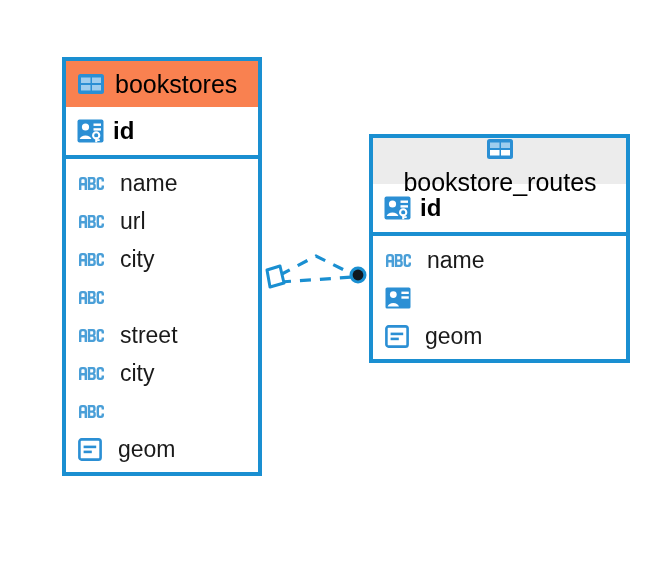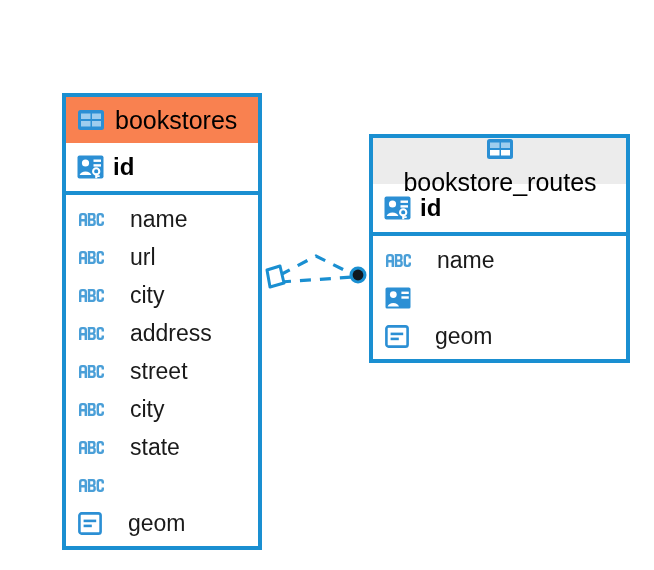--- a/index.html
+++ b/index.html
@@ -64,21 +64,21 @@
   }
 
   .field-list {
     padding: 5px 0 4px 0;
   }
   .field-row {
     display: flex;
     align-items: center;
     height: 38px;
     padding: 0 10px 0 12px;
-    gap: 26px;
+    gap: 16px;
     box-sizing: border-box;
   }
   .field-row .field-label {
     font-size: 23px;
     color: #1a1a1a;
     line-height: 1;
     white-space: nowrap;
   }
 
   
@@ -118,21 +118,21 @@
     <path d="M 22 34 L 96 29" fill="none" stroke="#1a8fd1" stroke-width="3.2" stroke-dasharray="11 9" stroke-linecap="butt"></path>
 
     <path d="M 9 22 L 22 18 L 26 35 L 12 39 Z" fill="#ffffff" stroke="#1a8fd1" stroke-width="3" stroke-linejoin="round"></path>
 
     <g>
       <circle cx="100" cy="27" r="8.5" fill="#1a8fd1"></circle>
       <circle cx="100" cy="27" r="5.4" fill="#101820"></circle>
     </g>
   </svg>
 
-  <div class="entity" style="left:62px; top:57px; width:200px;margin-top:36px;">
+  <div class="entity" style="left:62px; top:57px; width:200px;">
 
     <div class="entity-header accent-orange">
       <span class="icon icon-table">
         <svg viewBox="0 0 28 22">
           <rect x="1" y="1" width="26" height="20" rx="2.5" fill="#2b8fd4"></rect>
           <rect x="4" y="4.5" width="9.5" height="5.5" fill="#9ecdee"></rect>
           <rect x="15" y="4.5" width="9" height="5.5" fill="#9ecdee"></rect>
           <rect x="4" y="12" width="9.5" height="5.5" fill="#9ecdee"></rect>
           <rect x="15" y="12" width="9" height="5.5" fill="#9ecdee"></rect>
         </svg>
@@ -188,51 +188,40 @@
         <span class="field-label">city</span>
       </div>
       <div class="field-row">
         <span class="icon icon-abc">
           <svg viewBox="0 0 26 15">
             <path d="M1 14 V4 Q1 1 4 1 H6 Q9 1 9 4 V14 H6.6 V9.4 H3.4 V14 Z M3.4 7.1 H6.6 V4.3 Q6.6 3.3 5.6 3.3 H4.4 Q3.4 3.3 3.4 4.3 Z" fill="#4a9fd8"></path>
             <path d="M9.8 14 V1 H15.2 Q17.6 1 17.6 3.4 V5.6 Q17.6 7 16.4 7.5 Q17.8 8 17.8 9.4 V11.6 Q17.8 14 15.4 14 Z M12.2 6.4 H14.4 Q15.2 6.4 15.2 5.6 V4.2 Q15.2 3.3 14.4 3.3 H12.2 Z M12.2 11.7 H14.6 Q15.4 11.7 15.4 10.9 V9.5 Q15.4 8.7 14.6 8.7 H12.2 Z" fill="#4a9fd8"></path>
             <path d="M18.6 11 V4 Q18.6 1 21.6 1 H23 Q26 1 26 4 V5.4 H23.6 V4.3 Q23.6 3.3 22.6 3.3 H22 Q21 3.3 21 4.3 V10.7 Q21 11.7 22 11.7 H22.6 Q23.6 11.7 23.6 10.7 V9.6 H26 V11 Q26 14 23 14 H21.6 Q18.6 14 18.6 11 Z" fill="#4a9fd8"></path>
           </svg>
         </span>
-        <span class="field-label">address</span>
       </div>
       <div class="field-row">
         <span class="icon icon-abc">
           <svg viewBox="0 0 26 15">
             <path d="M1 14 V4 Q1 1 4 1 H6 Q9 1 9 4 V14 H6.6 V9.4 H3.4 V14 Z M3.4 7.1 H6.6 V4.3 Q6.6 3.3 5.6 3.3 H4.4 Q3.4 3.3 3.4 4.3 Z" fill="#4a9fd8"></path>
             <path d="M9.8 14 V1 H15.2 Q17.6 1 17.6 3.4 V5.6 Q17.6 7 16.4 7.5 Q17.8 8 17.8 9.4 V11.6 Q17.8 14 15.4 14 Z M12.2 6.4 H14.4 Q15.2 6.4 15.2 5.6 V4.2 Q15.2 3.3 14.4 3.3 H12.2 Z M12.2 11.7 H14.6 Q15.4 11.7 15.4 10.9 V9.5 Q15.4 8.7 14.6 8.7 H12.2 Z" fill="#4a9fd8"></path>
             <path d="M18.6 11 V4 Q18.6 1 21.6 1 H23 Q26 1 26 4 V5.4 H23.6 V4.3 Q23.6 3.3 22.6 3.3 H22 Q21 3.3 21 4.3 V10.7 Q21 11.7 22 11.7 H22.6 Q23.6 11.7 23.6 10.7 V9.6 H26 V11 Q26 14 23 14 H21.6 Q18.6 14 18.6 11 Z" fill="#4a9fd8"></path>
           </svg>
         </span>
         <span class="field-label">street</span>
       </div>
       <div class="field-row">
         <span class="icon icon-abc">
           <svg viewBox="0 0 26 15">
             <path d="M1 14 V4 Q1 1 4 1 H6 Q9 1 9 4 V14 H6.6 V9.4 H3.4 V14 Z M3.4 7.1 H6.6 V4.3 Q6.6 3.3 5.6 3.3 H4.4 Q3.4 3.3 3.4 4.3 Z" fill="#4a9fd8"></path>
             <path d="M9.8 14 V1 H15.2 Q17.6 1 17.6 3.4 V5.6 Q17.6 7 16.4 7.5 Q17.8 8 17.8 9.4 V11.6 Q17.8 14 15.4 14 Z M12.2 6.4 H14.4 Q15.2 6.4 15.2 5.6 V4.2 Q15.2 3.3 14.4 3.3 H12.2 Z M12.2 11.7 H14.6 Q15.4 11.7 15.4 10.9 V9.5 Q15.4 8.7 14.6 8.7 H12.2 Z" fill="#4a9fd8"></path>
             <path d="M18.6 11 V4 Q18.6 1 21.6 1 H23 Q26 1 26 4 V5.4 H23.6 V4.3 Q23.6 3.3 22.6 3.3 H22 Q21 3.3 21 4.3 V10.7 Q21 11.7 22 11.7 H22.6 Q23.6 11.7 23.6 10.7 V9.6 H26 V11 Q26 14 23 14 H21.6 Q18.6 14 18.6 11 Z" fill="#4a9fd8"></path>
           </svg>
         </span>
         <span class="field-label">city</span>
-      </div>
-      <div class="field-row">
-        <span class="icon icon-abc">
-          <svg viewBox="0 0 26 15">
-            <path d="M1 14 V4 Q1 1 4 1 H6 Q9 1 9 4 V14 H6.6 V9.4 H3.4 V14 Z M3.4 7.1 H6.6 V4.3 Q6.6 3.3 5.6 3.3 H4.4 Q3.4 3.3 3.4 4.3 Z" fill="#4a9fd8"></path>
-            <path d="M9.8 14 V1 H15.2 Q17.6 1 17.6 3.4 V5.6 Q17.6 7 16.4 7.5 Q17.8 8 17.8 9.4 V11.6 Q17.8 14 15.4 14 Z M12.2 6.4 H14.4 Q15.2 6.4 15.2 5.6 V4.2 Q15.2 3.3 14.4 3.3 H12.2 Z M12.2 11.7 H14.6 Q15.4 11.7 15.4 10.9 V9.5 Q15.4 8.7 14.6 8.7 H12.2 Z" fill="#4a9fd8"></path>
-            <path d="M18.6 11 V4 Q18.6 1 21.6 1 H23 Q26 1 26 4 V5.4 H23.6 V4.3 Q23.6 3.3 22.6 3.3 H22 Q21 3.3 21 4.3 V10.7 Q21 11.7 22 11.7 H22.6 Q23.6 11.7 23.6 10.7 V9.6 H26 V11 Q26 14 23 14 H21.6 Q18.6 14 18.6 11 Z" fill="#4a9fd8"></path>
-          </svg>
-        </span>
-        <span class="field-label">state</span>
       </div>
       <div class="field-row">
         <span class="icon icon-abc">
           <svg viewBox="0 0 26 15">
             <path d="M1 14 V4 Q1 1 4 1 H6 Q9 1 9 4 V14 H6.6 V9.4 H3.4 V14 Z M3.4 7.1 H6.6 V4.3 Q6.6 3.3 5.6 3.3 H4.4 Q3.4 3.3 3.4 4.3 Z" fill="#4a9fd8"></path>
             <path d="M9.8 14 V1 H15.2 Q17.6 1 17.6 3.4 V5.6 Q17.6 7 16.4 7.5 Q17.8 8 17.8 9.4 V11.6 Q17.8 14 15.4 14 Z M12.2 6.4 H14.4 Q15.2 6.4 15.2 5.6 V4.2 Q15.2 3.3 14.4 3.3 H12.2 Z M12.2 11.7 H14.6 Q15.4 11.7 15.4 10.9 V9.5 Q15.4 8.7 14.6 8.7 H12.2 Z" fill="#4a9fd8"></path>
             <path d="M18.6 11 V4 Q18.6 1 21.6 1 H23 Q26 1 26 4 V5.4 H23.6 V4.3 Q23.6 3.3 22.6 3.3 H22 Q21 3.3 21 4.3 V10.7 Q21 11.7 22 11.7 H22.6 Q23.6 11.7 23.6 10.7 V9.6 H26 V11 Q26 14 23 14 H21.6 Q18.6 14 18.6 11 Z" fill="#4a9fd8"></path>
           </svg>
         </span>
       </div>

